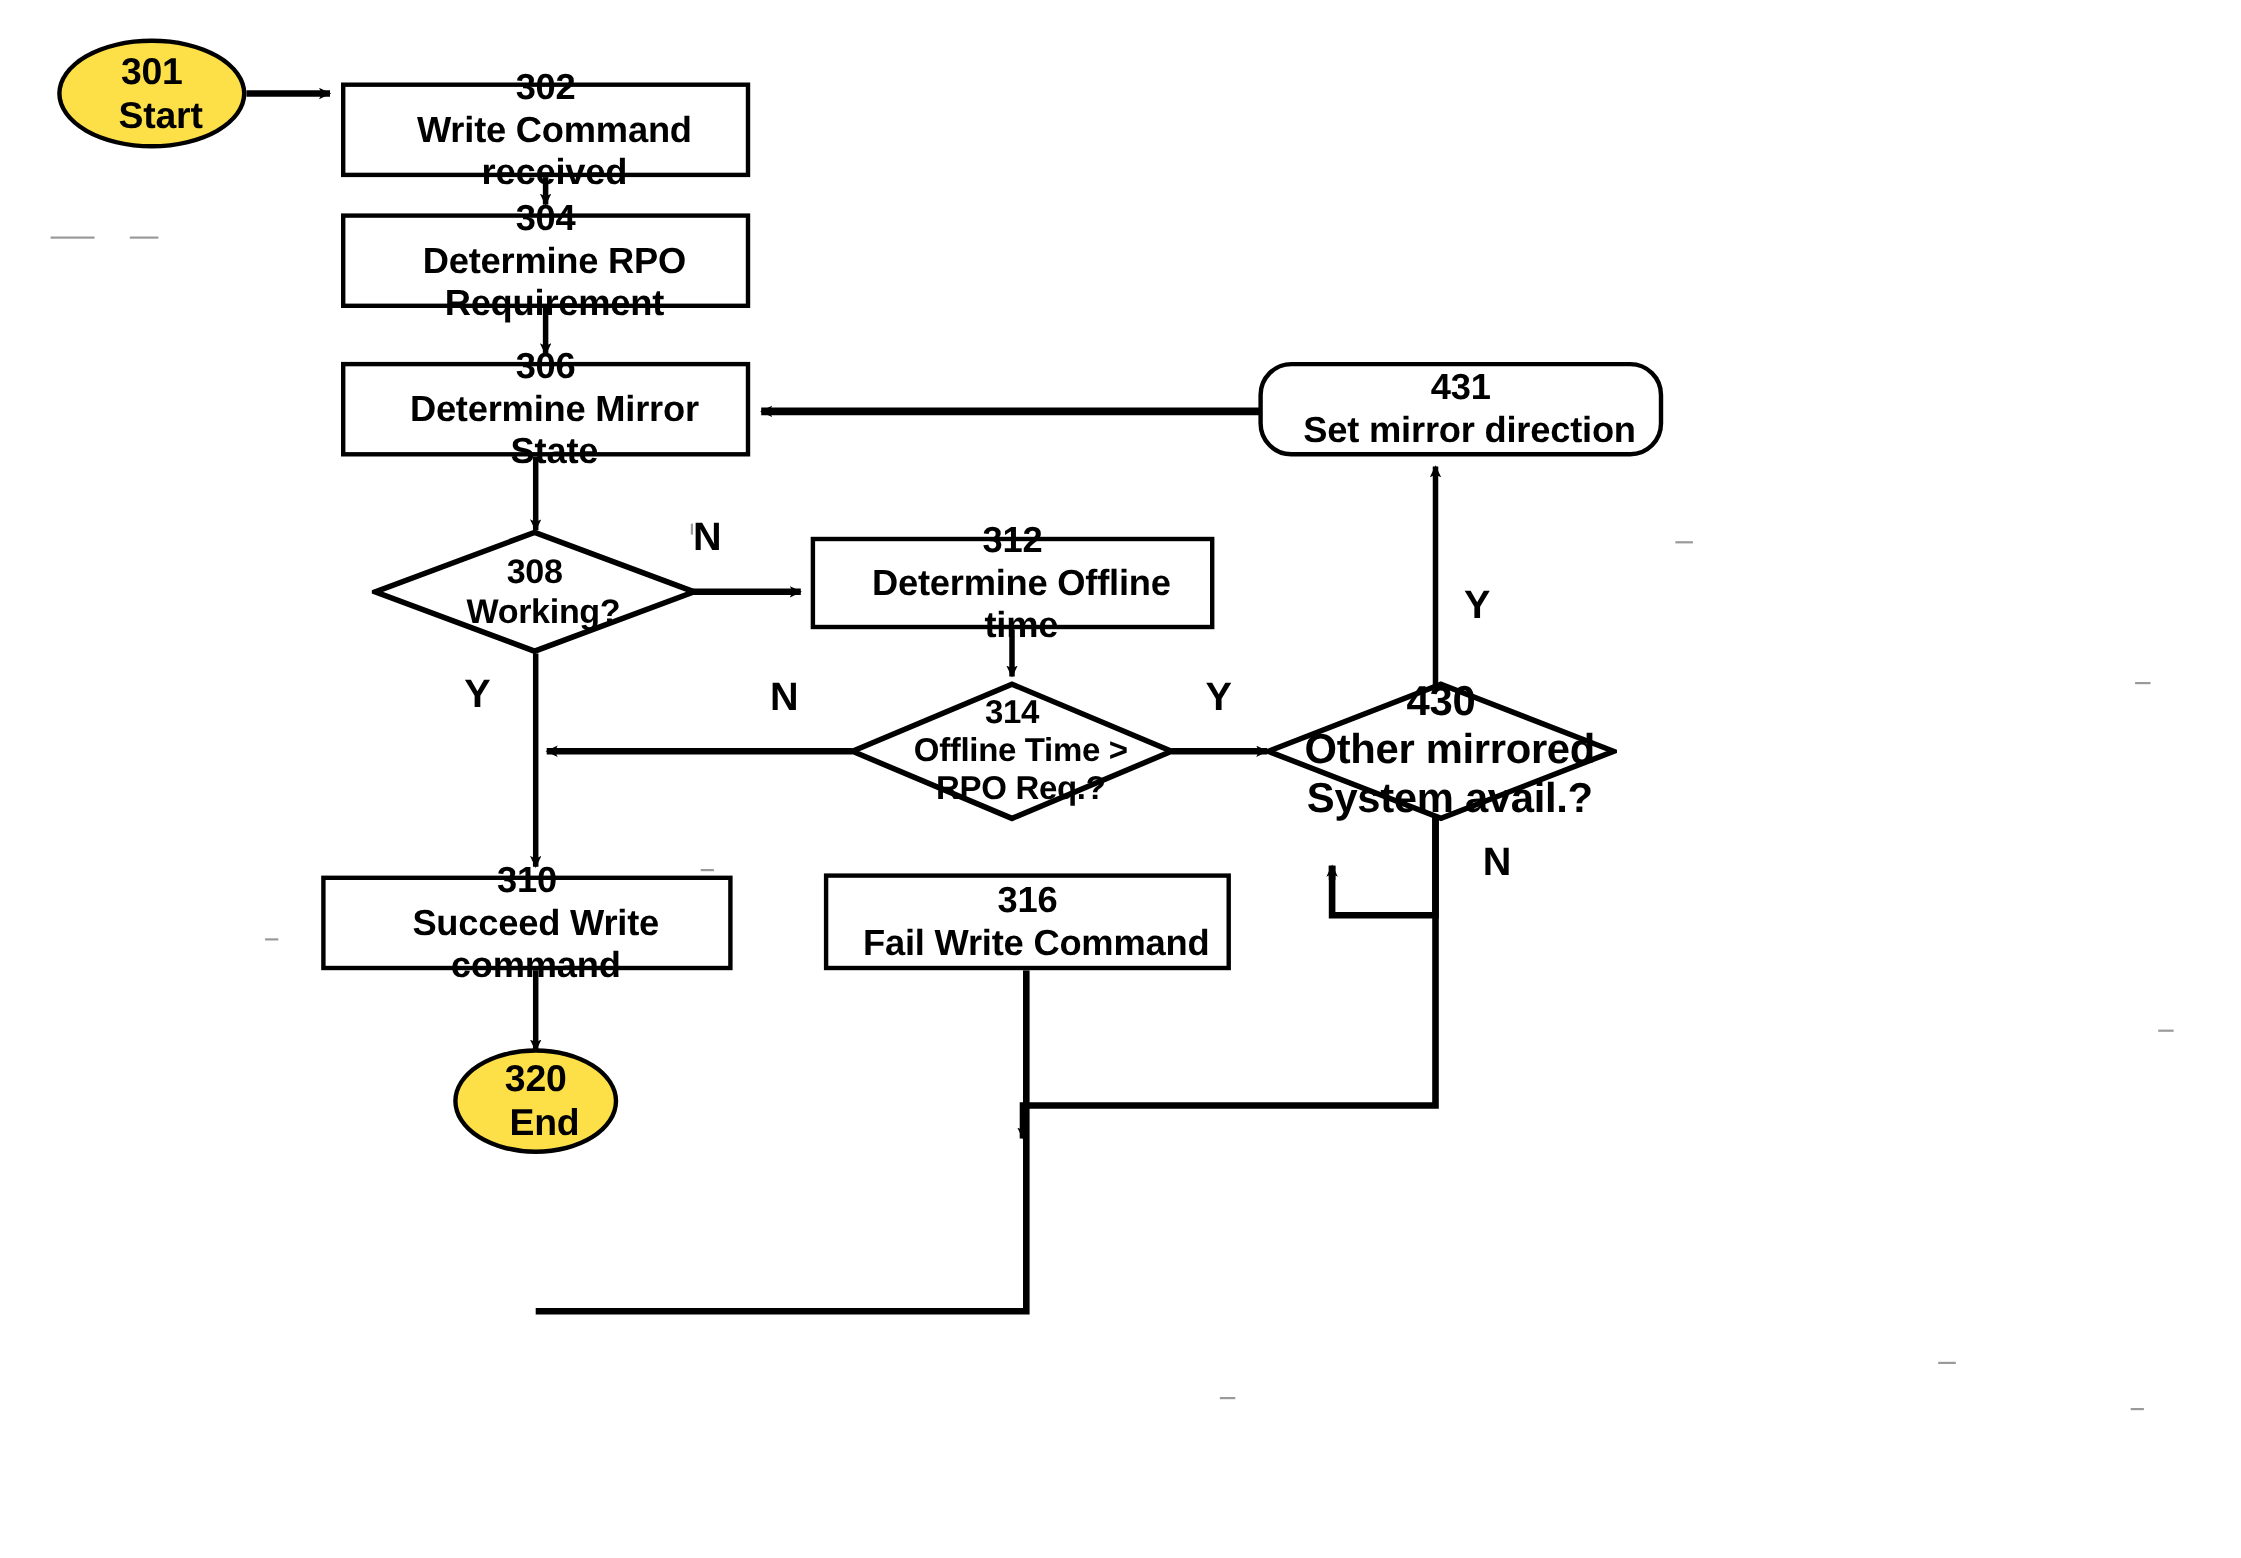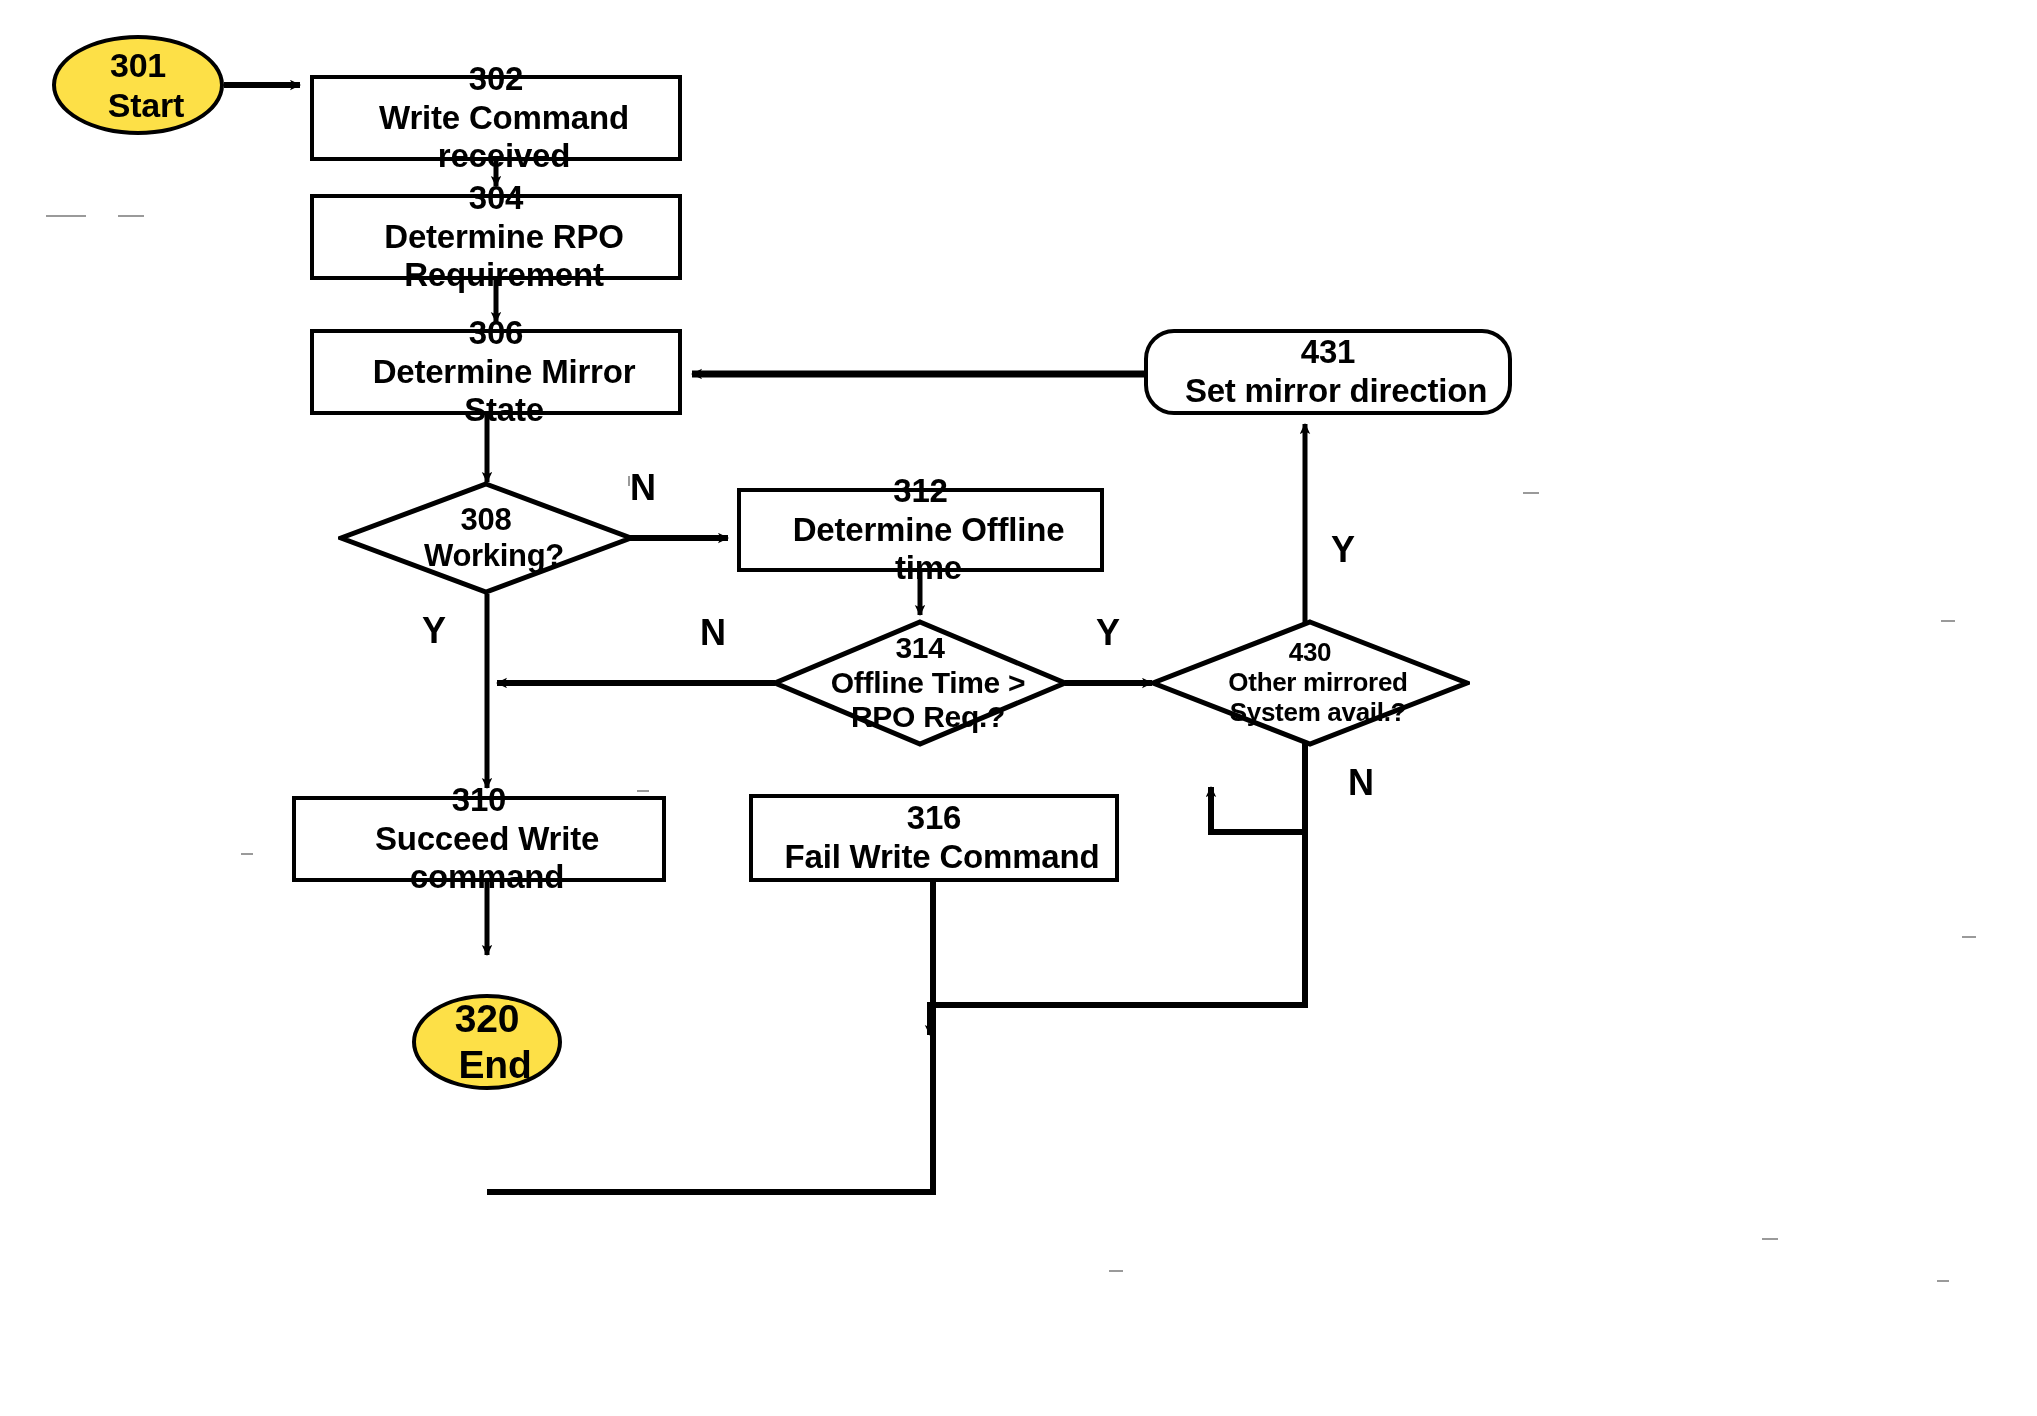--- a/index.html
+++ b/index.html
@@ -186,38 +186,38 @@
       <span class="ref">314</span>
       <span class="ttl">Offline Time &gt;</span>
       <span class="ttl">RPO Req.?</span>
     </div>
   </div>
 
   <div class="decision-wrap" style="left:1150px; top:619px; width:320px; height:128px;">
     <svg class="dia" width="320" height="128" viewBox="0 0 320 128" xmlns="http://www.w3.org/2000/svg">
       <polygon points="160,3 317,64 160,125 3,64" fill="#fff" stroke="#000" stroke-width="5"></polygon>
     </svg>
-    <div class="decision-label" style="font-size:26px;">
+    <div class="decision-label" style="font-size:38px;">
       <span class="ref">430</span>
       <span class="ttl">Other mirrored</span>
       <span class="ttl">System avail.?</span>
     </div>
   </div>
 
   <div class="node proc" style="left:292px; top:796px; width:374px; height:86px; font-size:33px;">
     <span class="ref">310</span>
     <span class="ttl">Succeed Write command</span>
   </div>
 
   <div class="node proc" style="left:749px; top:794px; width:370px; height:88px; font-size:33px;">
     <span class="ref">316</span>
     <span class="ttl">Fail Write Command</span>
   </div>
 
-  <div class="node term" style="left:412px; top:994px; width:150px; height:96px; font-size:39px;align-items:center;">
+  <div class="node term" style="left:412px; top:953px; width:150px; height:96px; font-size:34px;align-items:center;">
     <span class="ref">320</span>
     <span class="ttl">End</span>
   </div>
 
   <div class="edge-label" style="left:630px; top:470px;">N</div>
 
   <div class="edge-label" style="left:422px; top:613px;">Y</div>
 
   <div class="edge-label" style="left:700px; top:615px;">N</div>
 

